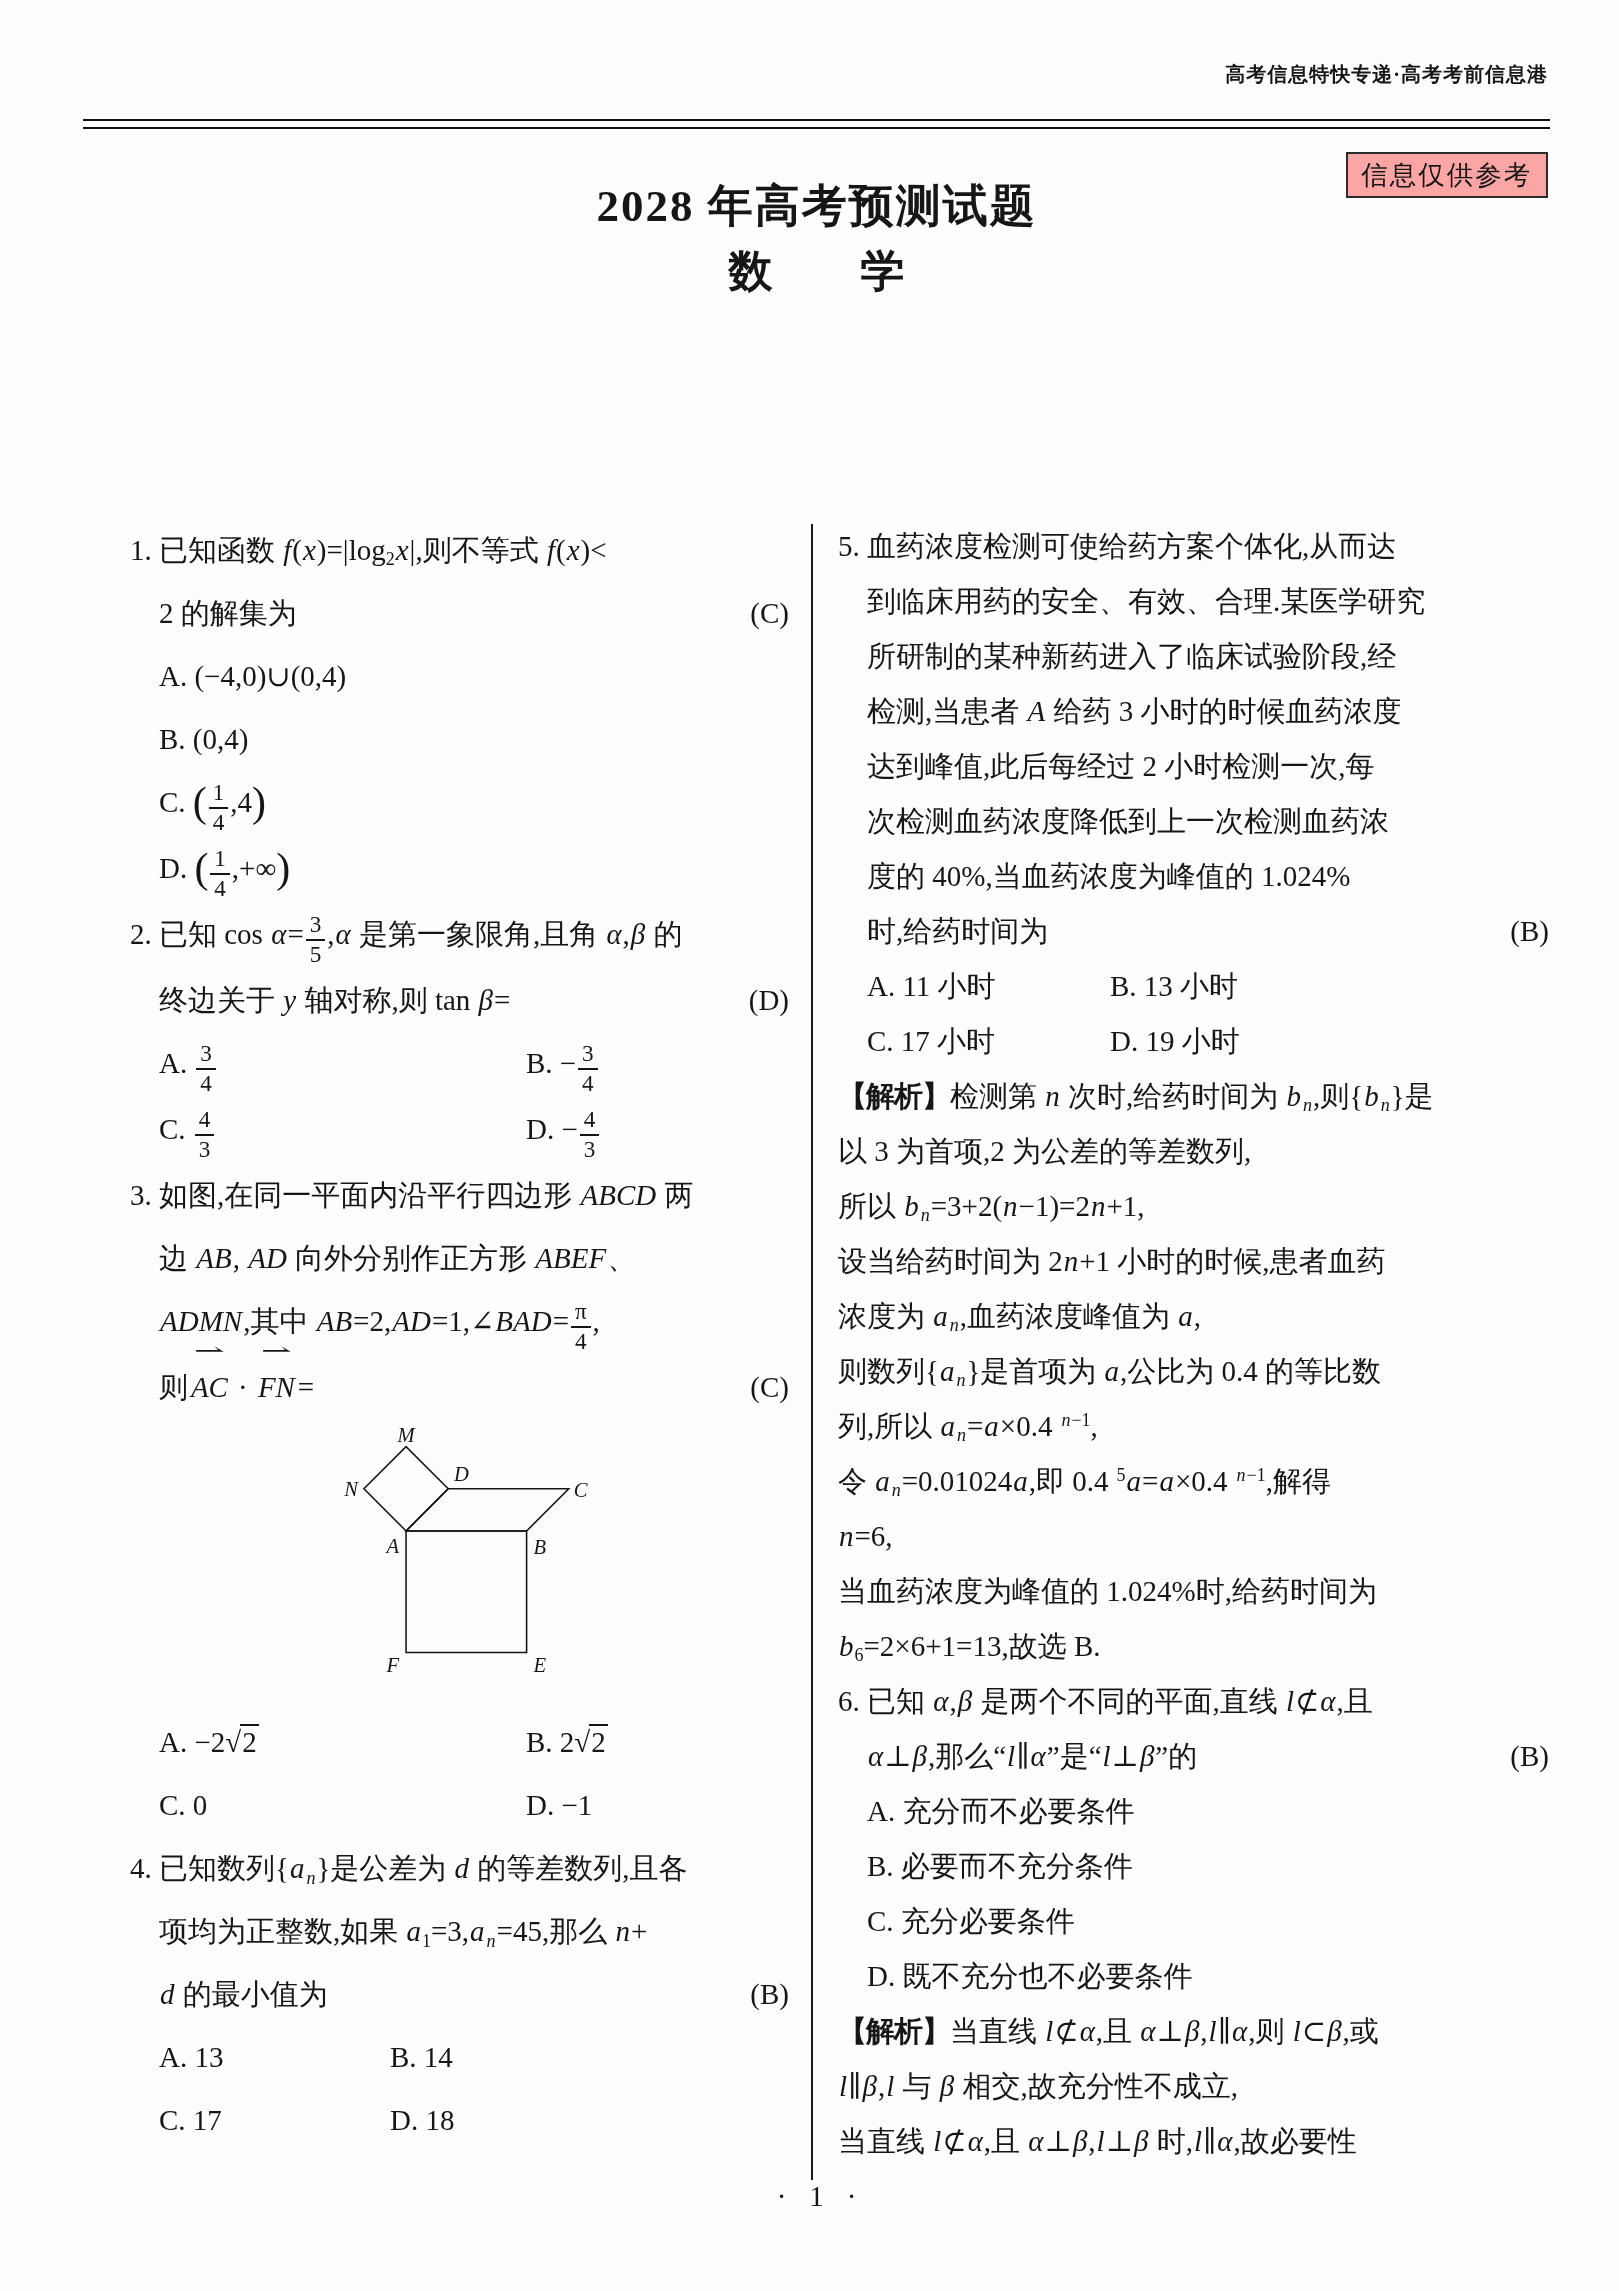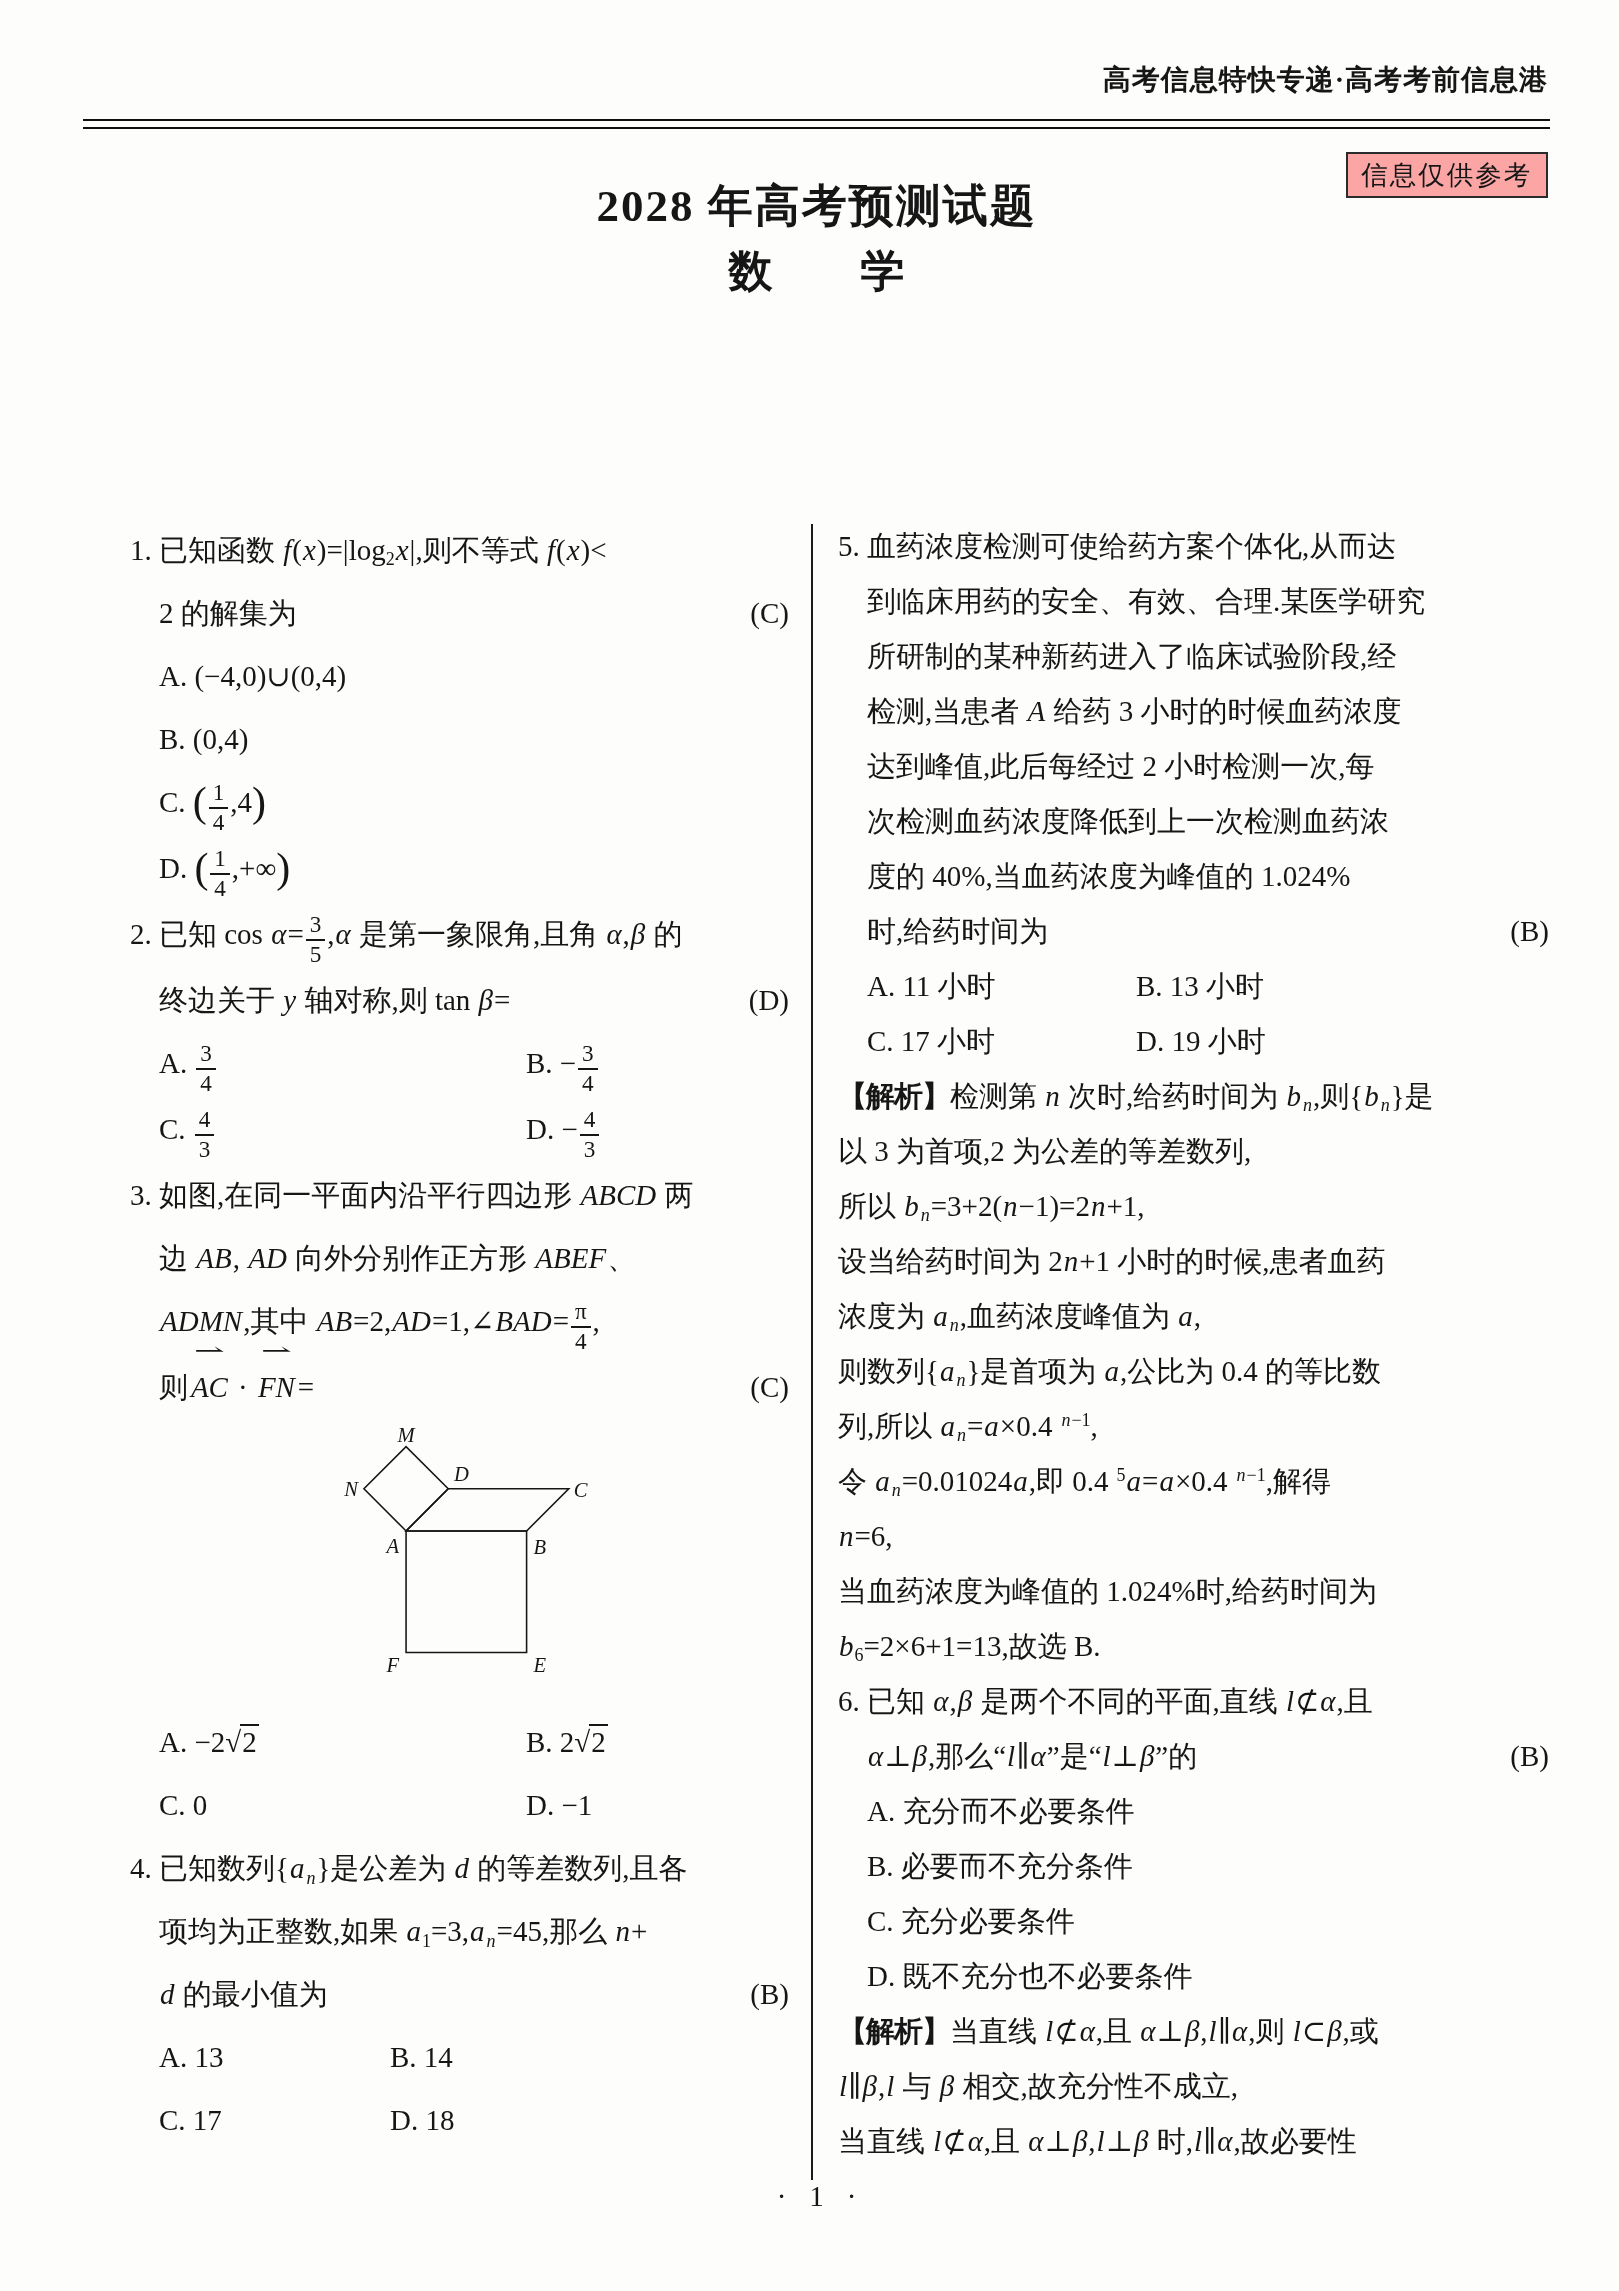--- a/index.html
+++ b/index.html
@@ -3,21 +3,21 @@
 <meta charset="utf-8">
 <style>
   html,body{margin:0;padding:0;background:#9a9a9a;}
   .page{
     position:relative;width:1619px;height:2292px;margin:0 auto;
     background:#fdfdfb;color:#161616;overflow:hidden;
     font-family:"Liberation Serif","DejaVu Serif",serif;
   }
   .header-slogan{
     position:absolute;top:61px;right:71px;
-    font-size:28px;font-weight:700;letter-spacing:1px;white-space:nowrap;
+    font-size:20px;font-weight:700;letter-spacing:1px;white-space:nowrap;
   }
   .header-rule{
     position:absolute;top:119px;left:83px;right:69px;height:5.9px;
     border-top:2.9px solid #101010;border-bottom:2px solid #101010;
   }
   .info-badge{
     position:absolute;top:152px;right:71px;
     background:#fca5a5;border:2.9px solid #2b2b2b;
     padding:2.9px 13.7px;font-size:26.5px;font-weight:400;letter-spacing:2px;
   }
@@ -35,21 +35,21 @@
   }
   .col{position:absolute;top:519px;font-size:29px;}
   .col-left{left:130px;width:659px;line-height:63px;}
   .col-right{left:838px;width:711px;line-height:55px;}
   .tline{white-space:nowrap;}
   .qlines .tline{padding-left:29px;}
   .qlines .tline.first{padding-left:0;}
   .ans{float:right;}
   .optrow{position:relative;padding-left:29px;white-space:nowrap;}
   .opt2{position:absolute;left:396px;top:0;}
-  .col-right .opt2{left:298px;}
+  .col-right .opt2{left:272px;}
   .opts-narrow .opt2{left:260px;}
   .frac{
     display:inline-block;vertical-align:-0.78em;text-align:center;
     font-size:0.8em;line-height:1.2;padding:0 2px;
   }
   .frac .fnum{display:block;padding:0 3.9px;border-bottom:2px solid currentColor;}
   .frac .fden{display:block;padding:0 3.9px;}
   .sqrt{white-space:nowrap;}
   .sqrt .sgn{margin-right:-1px;}
   .sqrt .rad{border-top:2px solid currentColor;padding:0 2px;}

